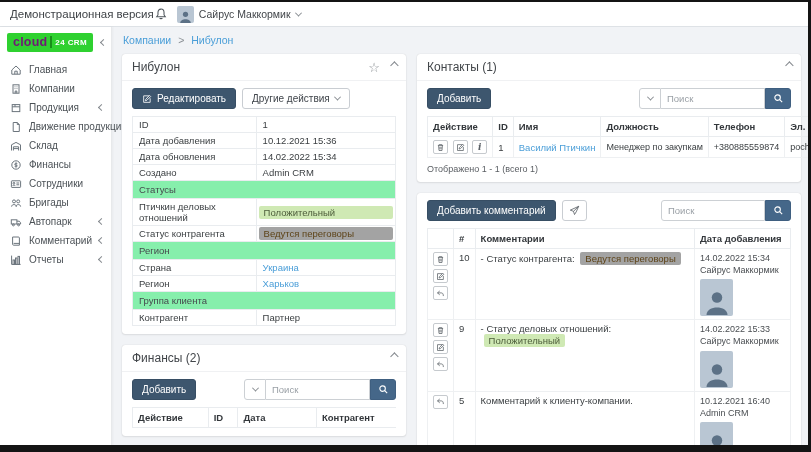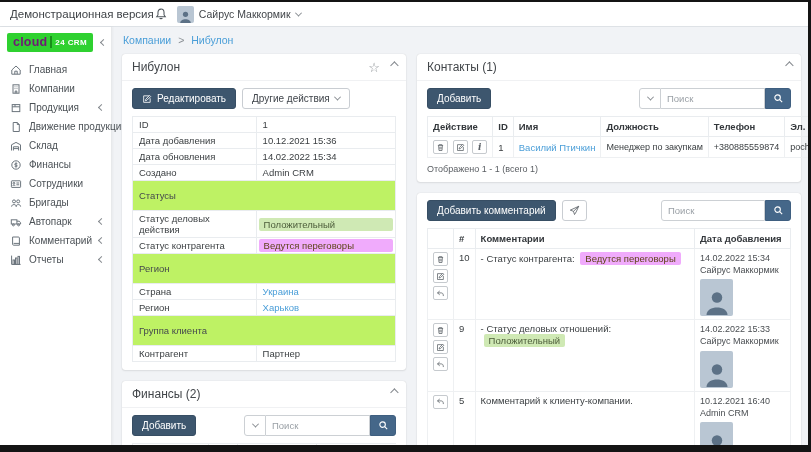--- a/index.html
+++ b/index.html
@@ -62,24 +62,24 @@
   .btn-row{display:flex;align-items:flex-start;gap:6px;margin-bottom:7px}
 
   .star-icon{color:#8d9296;font-size:13px;line-height:1;cursor:pointer}
 
   .section-title{font-size:13px;font-weight:700;color:#4e5256;margin:10px 0 6px 1px}
 
   
   .info-table{width:100%;border-collapse:collapse;font-size:9.5px;table-layout:fixed}
   .info-table td{border:1px solid #e9ecef;padding:2px 6px;color:#3c4043;height:15px;vertical-align:middle}
   .info-table td.lbl{width:47%}
-  .info-table td.group{background:#bef264;color:#45494d;height:30px}
+  .info-table td.group{background:#86efac;color:#45494d;height:18px}
   .cellbadge{display:block;padding:1px 5px;border-radius:2px;margin:-1px -4px}
   .badge-green{background:#cfe9b4;color:#4c5c3a}
-  .badge-orange{background:#f0abfc;color:#5d4318}
+  .badge-orange{background:#a3a3a3;color:#5d4318}
   a.link{color:#4a9ed8;text-decoration:none;cursor:pointer}
 
   
   .search-group{display:flex;align-items:center;margin-left:auto}
   .mini-drop{width:22px;height:21px;border:1px solid #ccd0d4;background:#fff;display:flex;align-items:center;justify-content:center;border-radius:3px 0 0 3px;cursor:pointer}
   .search-input{width:104px;height:21px;border:1px solid #ccd0d4;padding:0 6px;font-size:9.5px;font-family:inherit;color:#3c4043}
   .search-input::placeholder{color:#9aa0a6}
   .search-input.no-drop{border-radius:3px 0 0 3px}
   .mini-drop + .search-input{border-left:none;border-radius:0}
   .search-btn{width:26px;height:21px;background:#456789;border:1px solid #3f5f80;border-radius:0 3px 3px 0;display:flex;align-items:center;justify-content:center;cursor:pointer;flex:none}
@@ -303,21 +303,21 @@
                       <td>14.02.2022 15:34</td>
                     </tr>
                 <tr>
                       <td class="lbl">Создано</td>
                       <td>Admin CRM</td>
                     </tr>
                 <tr>
                       <td colspan="2" class="group">Статусы</td>
                     </tr>
                 <tr>
-                      <td class="lbl">Статус деловых действия</td>
+                      <td class="lbl">Птичкин деловых отношений</td>
                       <td>
                         <span class="cellbadge badge-green">Положительный</span>
                       </td>
                     </tr>
                 <tr>
                       <td class="lbl">Статус контрагента</td>
                       <td>
                         <span class="cellbadge badge-orange">Ведутся переговоры</span>
                       </td>
                     </tr>

